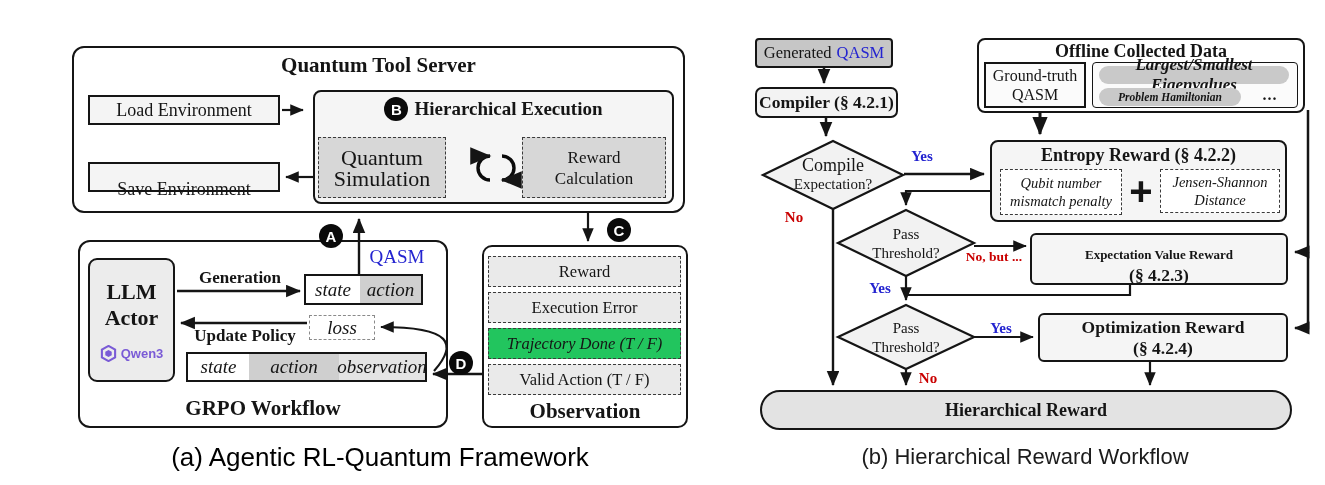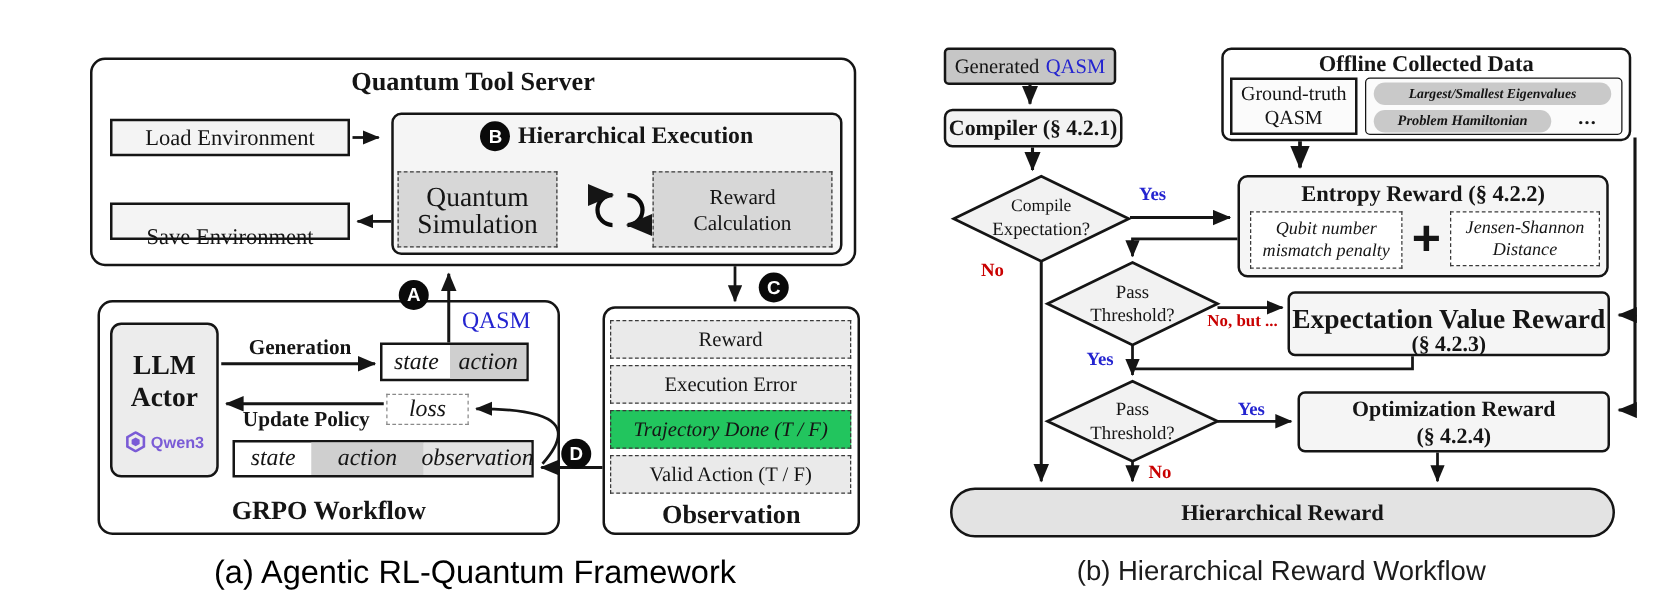--- a/index.html
+++ b/index.html
@@ -107,52 +107,52 @@
     <span class="ser b txt" style="font-size:17.5px;">Compiler (§ 4.2.1)</span>
   </div>
 
   <div class="abs frame" style="left:977px;top:38px;width:328px;height:75px;border-radius:8px;"></div>
   <div class="abs ser b ctr txt" style="left:977px;top:41px;width:328px;height:20px;font-size:18px;">Offline Collected Data</div>
   <div class="abs ctr col" style="left:984px;top:62px;width:102px;height:46px;border:2px solid #151515;background:#fbfbfb;z-index:2;">
     <div class="ser txt" style="font-size:16px;line-height:19px;">Ground-truth</div>
     <div class="ser txt" style="font-size:16px;line-height:19px;">QASM</div>
   </div>
   <div class="abs" style="left:1092px;top:62px;width:206px;height:46px;border:1.6px solid #151515;background:#fbfbfb;border-radius:4px;z-index:2;"></div>
-  <div class="abs ctr ser b i txt" style="left:1099px;top:66px;width:190px;height:18px;background:#c9c9c9;border-radius:9px;font-size:11px;">Largest/Smallest Eigenvalues</div>
+  <div class="abs ctr ser b i txt" style="left:1099px;top:66px;width:190px;height:18px;background:#c9c9c9;border-radius:9px;font-size:17px;">Largest/Smallest Eigenvalues</div>
   <div class="abs ctr ser b i txt" style="left:1099px;top:88px;width:142px;height:18px;background:#c9c9c9;border-radius:9px;font-size:11.5px;">Problem Hamiltonian</div>
   <div class="abs ctr ser b txt" style="left:1250px;top:85px;width:40px;height:20px;font-size:16px;letter-spacing:1px;">...</div>
 
   <div class="abs soft" style="left:990px;top:140px;width:297px;height:82px;background:#f5f5f5;"></div>
   <div class="abs ser b ctr txt" style="left:990px;top:144px;width:297px;height:22px;font-size:18px;">Entropy Reward (§ 4.2.2)</div>
   <div class="abs dash ctr col" style="left:1000px;top:169px;width:122px;height:46px;background:#fff;">
     <div class="ser i txt" style="font-size:14.5px;line-height:18px;">Qubit number</div>
     <div class="ser i txt" style="font-size:14.5px;line-height:18px;">mismatch penalty</div>
   </div>
   <div class="abs sans b ctr txt" style="left:1122px;top:168px;width:38px;height:46px;font-size:40px;">+</div>
   <div class="abs dash ctr col" style="left:1160px;top:169px;width:120px;height:44px;background:#fff;">
     <div class="ser i txt" style="font-size:14.5px;line-height:18px;">Jensen-Shannon</div>
     <div class="ser i txt" style="font-size:14.5px;line-height:18px;">Distance</div>
   </div>
 
   <div class="abs ctr col" style="left:1030px;top:233px;width:258px;height:52px;border:2.5px solid #151515;background:#f5f5f5;border-radius:6px;z-index:1;">
-    <div class="ser b txt" style="font-size:22px;line-height:21px;margin-top:12px;">Expectation Value Reward</div>
+    <div class="ser b txt" style="font-size:13px;line-height:21px;margin-top:12px;">Expectation Value Reward</div>
     <div class="ser b txt" style="font-size:17.5px;line-height:21px;">(§ 4.2.3)</div>
   </div>
 
   <div class="abs ctr col" style="left:1038px;top:313px;width:250px;height:49px;border:2.5px solid #151515;background:#f5f5f5;border-radius:6px;z-index:1;">
     <div class="ser b txt" style="font-size:17.5px;line-height:21px;">Optimization Reward</div>
     <div class="ser b txt" style="font-size:17.5px;line-height:21px;">(§ 4.2.4)</div>
   </div>
 
   <div class="abs ctr" style="left:760px;top:390px;width:532px;height:40px;border:2.5px solid #151515;background:#e3e3e3;border-radius:20px;z-index:1;">
     <span class="ser b txt" style="font-size:18px;">Hierarchical Reward</span>
   </div>
 
   <div class="abs ctr col txt" style="left:763px;top:155px;width:140px;height:40px;">
-    <div class="ser" style="font-size:14px;line-height:19px;">Compile</div>
+    <div class="ser" style="font-size:18px;line-height:19px;">Compile</div>
     <div class="ser" style="font-size:15px;line-height:19px;">Expectation?</div>
   </div>
   <div class="abs ctr col txt" style="left:838px;top:224px;width:136px;height:40px;">
     <div class="ser" style="font-size:15px;line-height:19px;">Pass</div>
     <div class="ser" style="font-size:15px;line-height:19px;">Threshold?</div>
   </div>
   <div class="abs ctr col txt" style="left:838px;top:318px;width:136px;height:40px;">
     <div class="ser" style="font-size:15px;line-height:19px;">Pass</div>
     <div class="ser" style="font-size:15px;line-height:19px;">Threshold?</div>
   </div>

